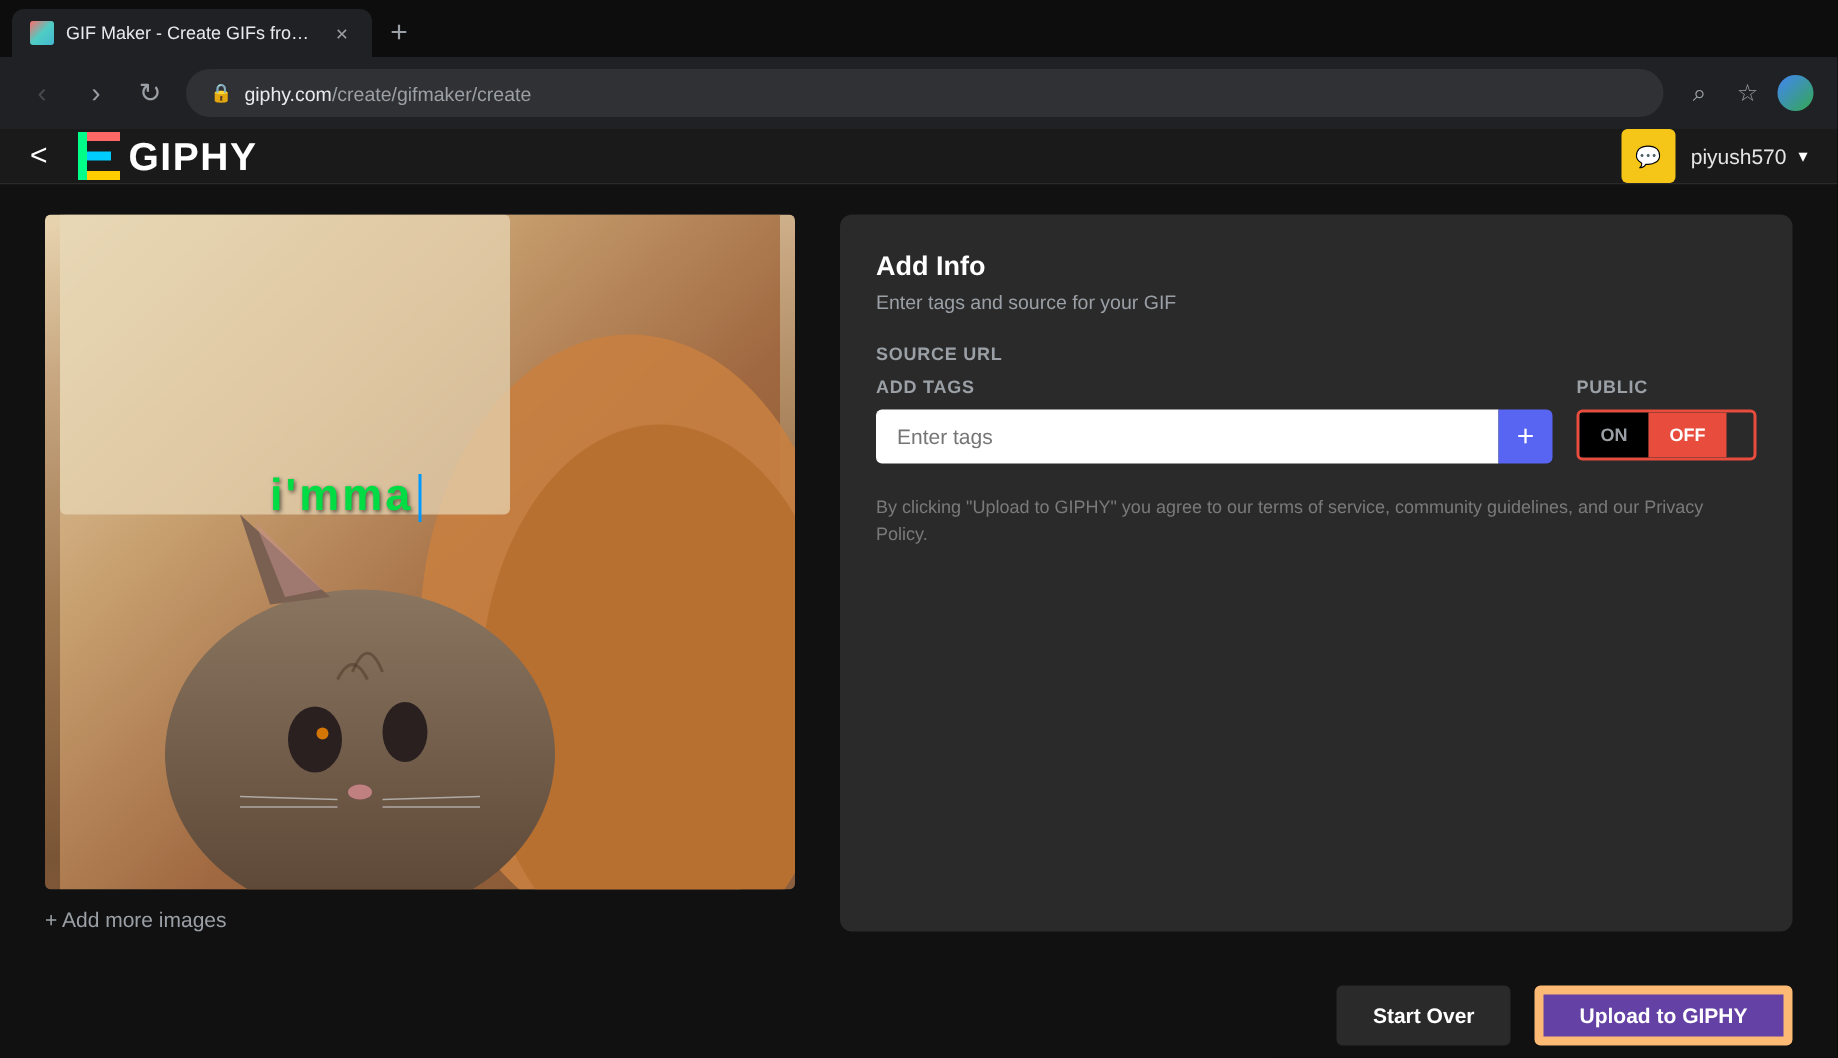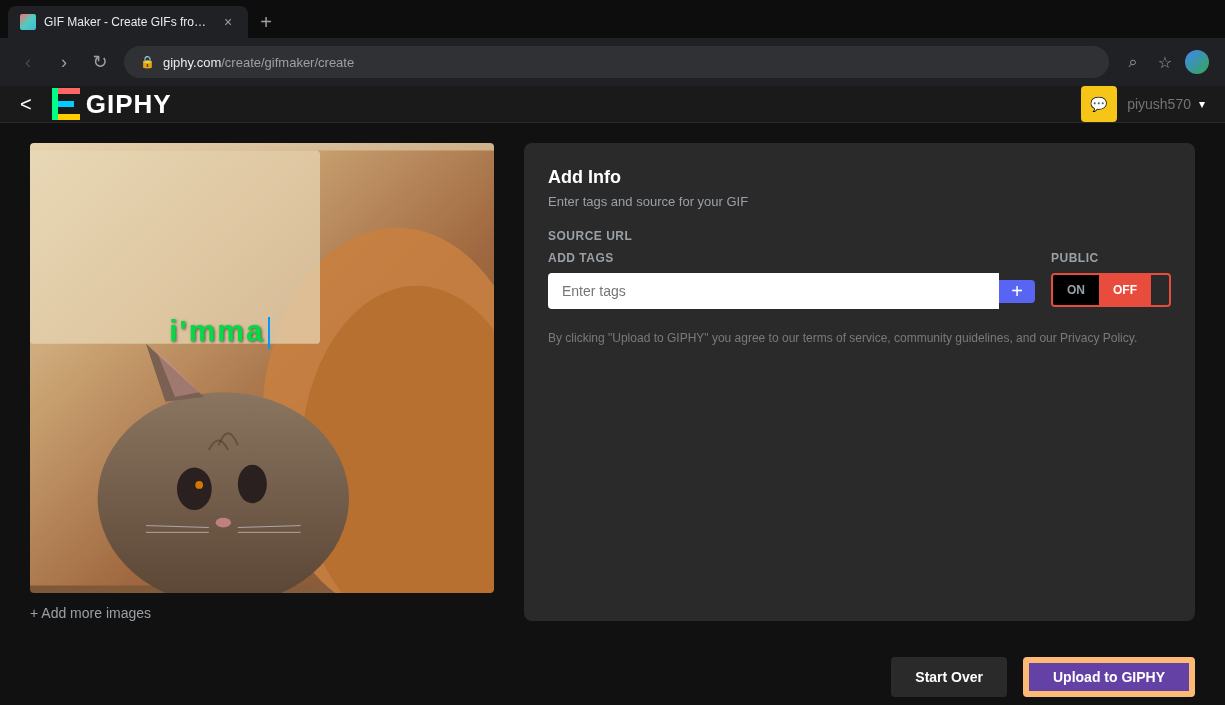--- a/index.html
+++ b/index.html
@@ -169,21 +169,21 @@
       background: #f5c518;
       border-radius: 4px;
       display: flex;
       align-items: center;
       justify-content: center;
       font-size: 14px;
       color: #000;
       font-weight: bold;
     }
     .username {
-      color: #737373;
+      color: #e5e5e5;
       font-size: 14px;
       margin-left: 10px;
     }
     .dropdown-arrow {
       color: #fff;
       margin-left: 8px;
       font-size: 12px;
     }
 
     
@@ -195,21 +195,21 @@
       background: #111;
     }
 
     
     .gif-panel {
       display: flex;
       flex-direction: column;
       gap: 12px;
     }
     .gif-preview {
-      width: 464px;
+      width: 500px;
       height: 450px;
       position: relative;
       overflow: hidden;
       border-radius: 4px;
     }
     .add-images-btn {
       display: flex;
       align-items: center;
       gap: 8px;
       color: #9aa0a6;
@@ -264,21 +264,20 @@
     .tags-row {
       display: flex;
       align-items: flex-start;
       gap: 16px;
       margin-bottom: 20px;
     }
     .tags-left { flex: 1; }
     .tags-input-row {
       display: flex;
       gap: 0;
-      align-items: center;
     }
     .tags-input {
       flex: 1;
       background: #fff;
       border: none;
       border-radius: 4px 0 0 4px;
       padding: 10px 14px;
       font-size: 14px;
       color: #999;
       outline: none;

